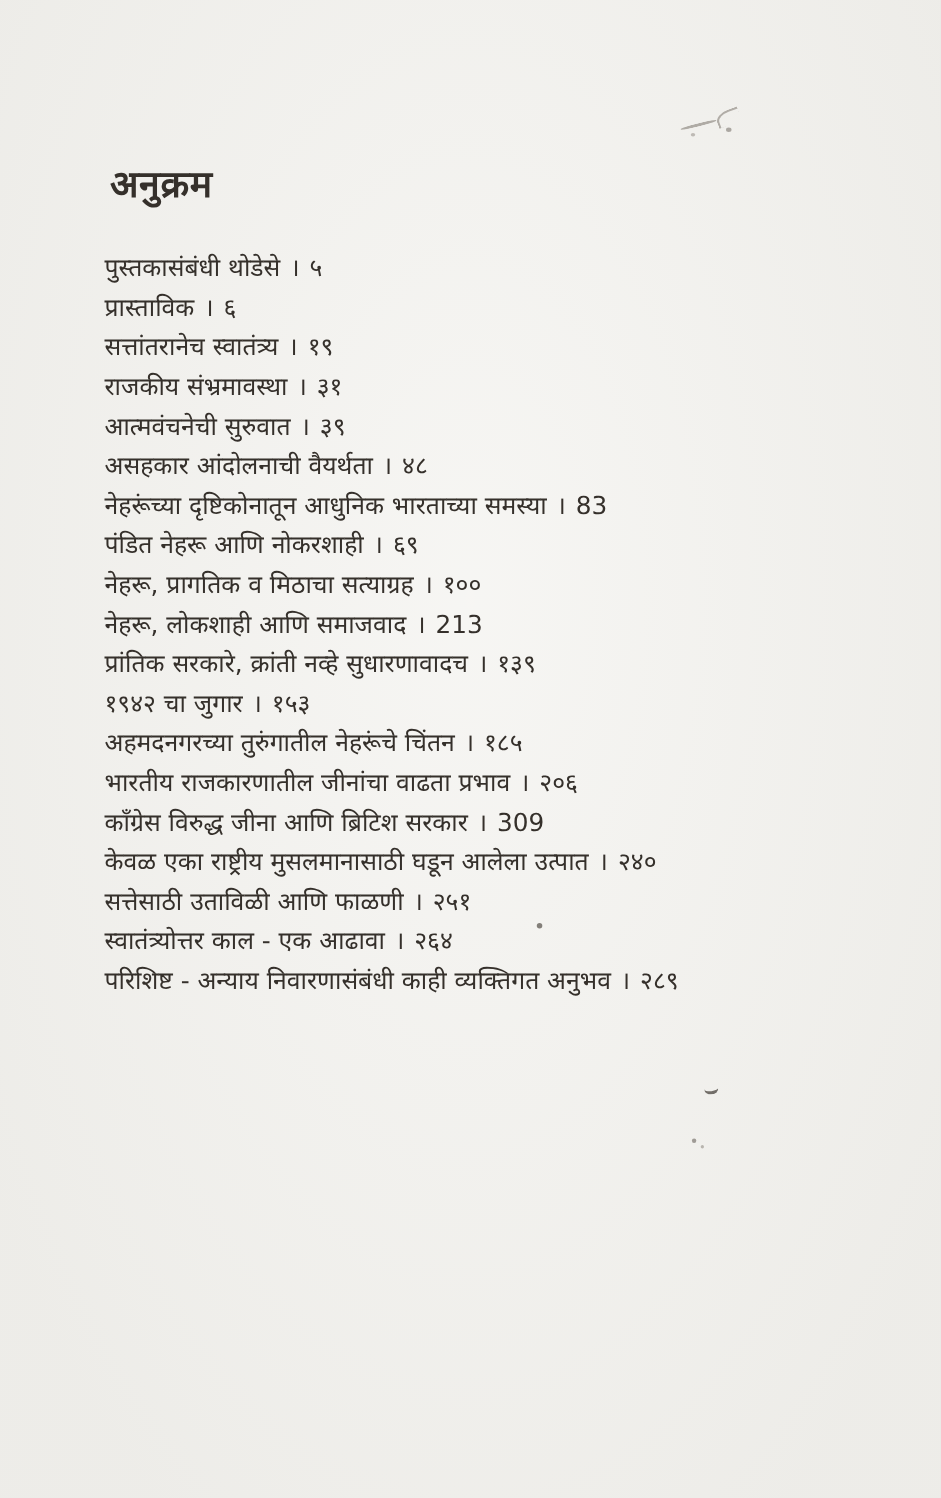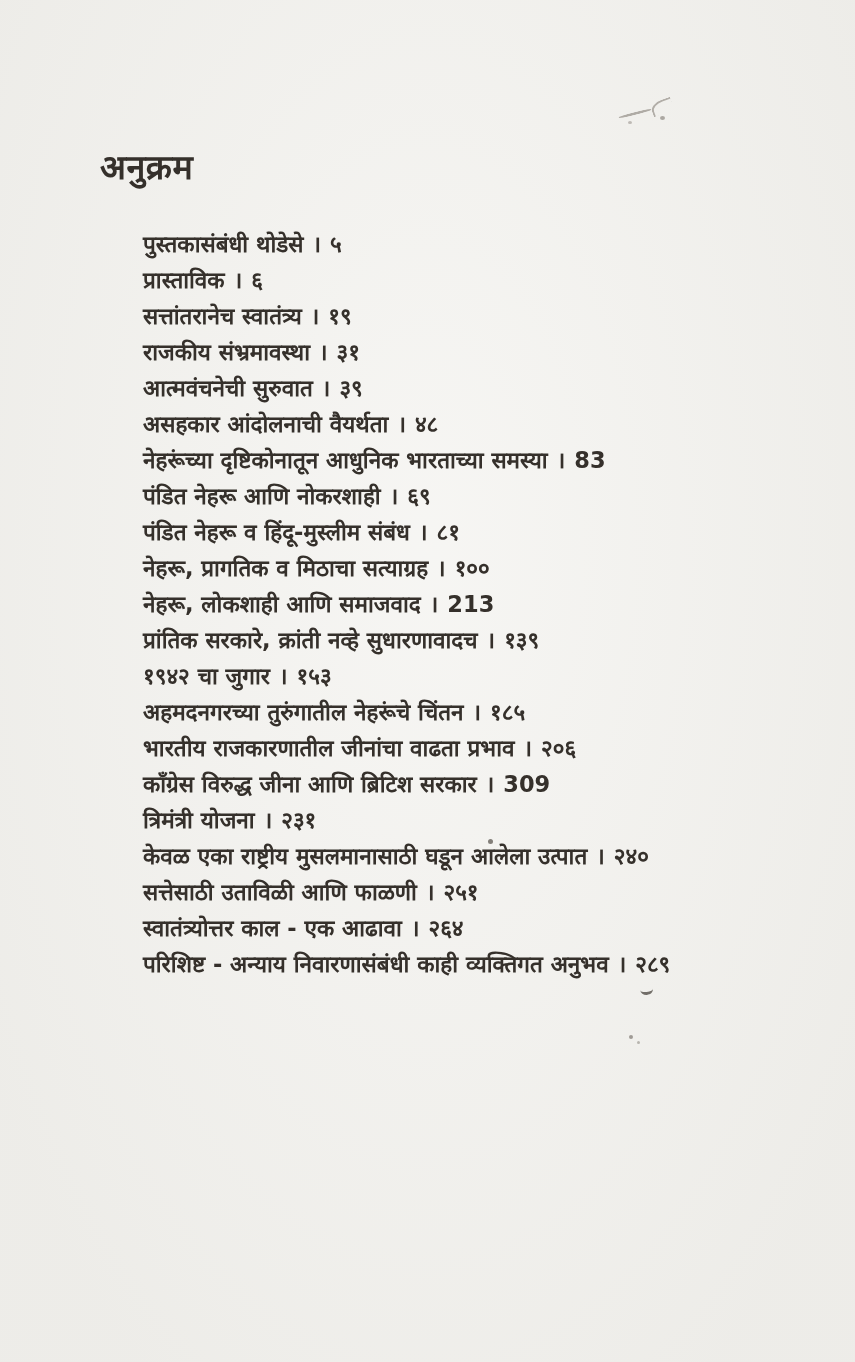--- a/index.html
+++ b/index.html
@@ -30,22 +30,21 @@
     position: absolute;
     left: 95px;
     top: 226px;
     right: 40px;
   }
   .toc-row {
     height: 36px;
     line-height: 36px;
     font-size: 22.5px;
     white-space: nowrap;
-    font-weight: 700;
-    margin-left: 48px;
+    font-weight: 400;
   }
   .toc-sep {
     margin: 0 9px;
   }
   
   .artifact { position: absolute; pointer-events: none; }
   .smudge-stroke-1 {
     left: 618px; top: 112px; width: 34px; height: 0;
     border-top: 3px solid #9a958e; border-radius: 50%;
     transform: rotate(-14deg); opacity: 0.75;
@@ -83,38 +82,36 @@
   <div class="toc-row"><span>राजकीय संभ्रमावस्था</span><span class="toc-sep">।</span><span>३१</span></div>
 
   <div class="toc-row"><span>आत्मवंचनेची सुरुवात</span><span class="toc-sep">।</span><span>३९</span></div>
 
   <div class="toc-row"><span>असहकार आंदोलनाची वैयर्थता</span><span class="toc-sep">।</span><span>४८</span></div>
 
   <div class="toc-row"><span>नेहरूंच्या दृष्टिकोनातून आधुनिक भारताच्या समस्या</span><span class="toc-sep">।</span><span>83</span></div>
 
   <div class="toc-row"><span>पंडित नेहरू आणि नोकरशाही</span><span class="toc-sep">।</span><span>६९</span></div>
 
-  <div class="toc-row"><span>पंडित नेहरू व हिंदू-मुस्लीम संबंध</span><span class="toc-sep">।</span><span>८१</span></div>
 
   <div class="toc-row"><span>नेहरू, प्रागतिक व मिठाचा सत्याग्रह</span><span class="toc-sep">।</span><span>१००</span></div>
 
   <div class="toc-row"><span>नेहरू, लोकशाही आणि समाजवाद</span><span class="toc-sep">।</span><span>213</span></div>
 
   <div class="toc-row"><span>प्रांतिक सरकारे, क्रांती नव्हे सुधारणावादच</span><span class="toc-sep">।</span><span>१३९</span></div>
 
   <div class="toc-row"><span>१९४२ चा जुगार</span><span class="toc-sep">।</span><span>१५३</span></div>
 
   <div class="toc-row"><span>अहमदनगरच्या तुरुंगातील नेहरूंचे चिंतन</span><span class="toc-sep">।</span><span>१८५</span></div>
 
   <div class="toc-row"><span>भारतीय राजकारणातील जीनांचा वाढता प्रभाव</span><span class="toc-sep">।</span><span>२०६</span></div>
 
   <div class="toc-row"><span>काँग्रेस विरुद्ध जीना आणि ब्रिटिश सरकार</span><span class="toc-sep">।</span><span>309</span></div>
 
 
-  <div class="toc-row"><span>त्रिमंत्री योजना</span><span class="toc-sep">।</span><span>२३१</span></div>
 
   <div class="toc-row"><span>केवळ एका राष्ट्रीय मुसलमानासाठी घडून आलेला उत्पात</span><span class="toc-sep">।</span><span>२४०</span></div>
 
   <div class="toc-row"><span>सत्तेसाठी उताविळी आणि फाळणी</span><span class="toc-sep">।</span><span>२५१</span></div>
 
   <div class="toc-row"><span>स्वातंत्र्योत्तर काल - एक आढावा</span><span class="toc-sep">।</span><span>२६४</span></div>
 
   <div class="toc-row"><span>परिशिष्ट - अन्याय निवारणासंबंधी काही व्यक्तिगत अनुभव</span><span class="toc-sep">।</span><span>२८९</span></div>
 </div>
 

